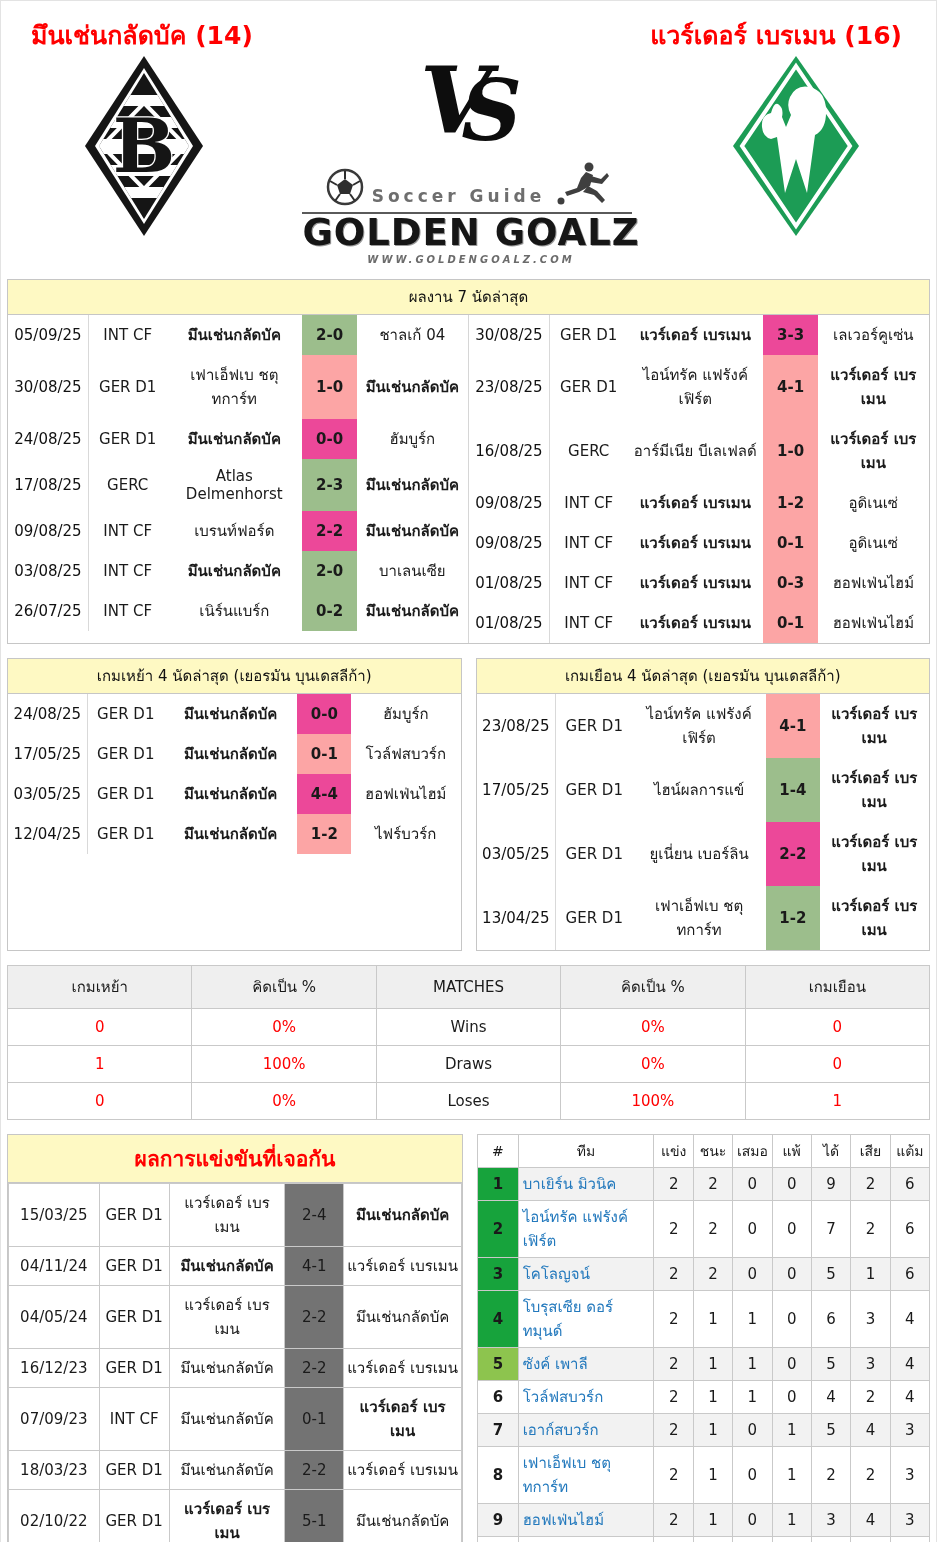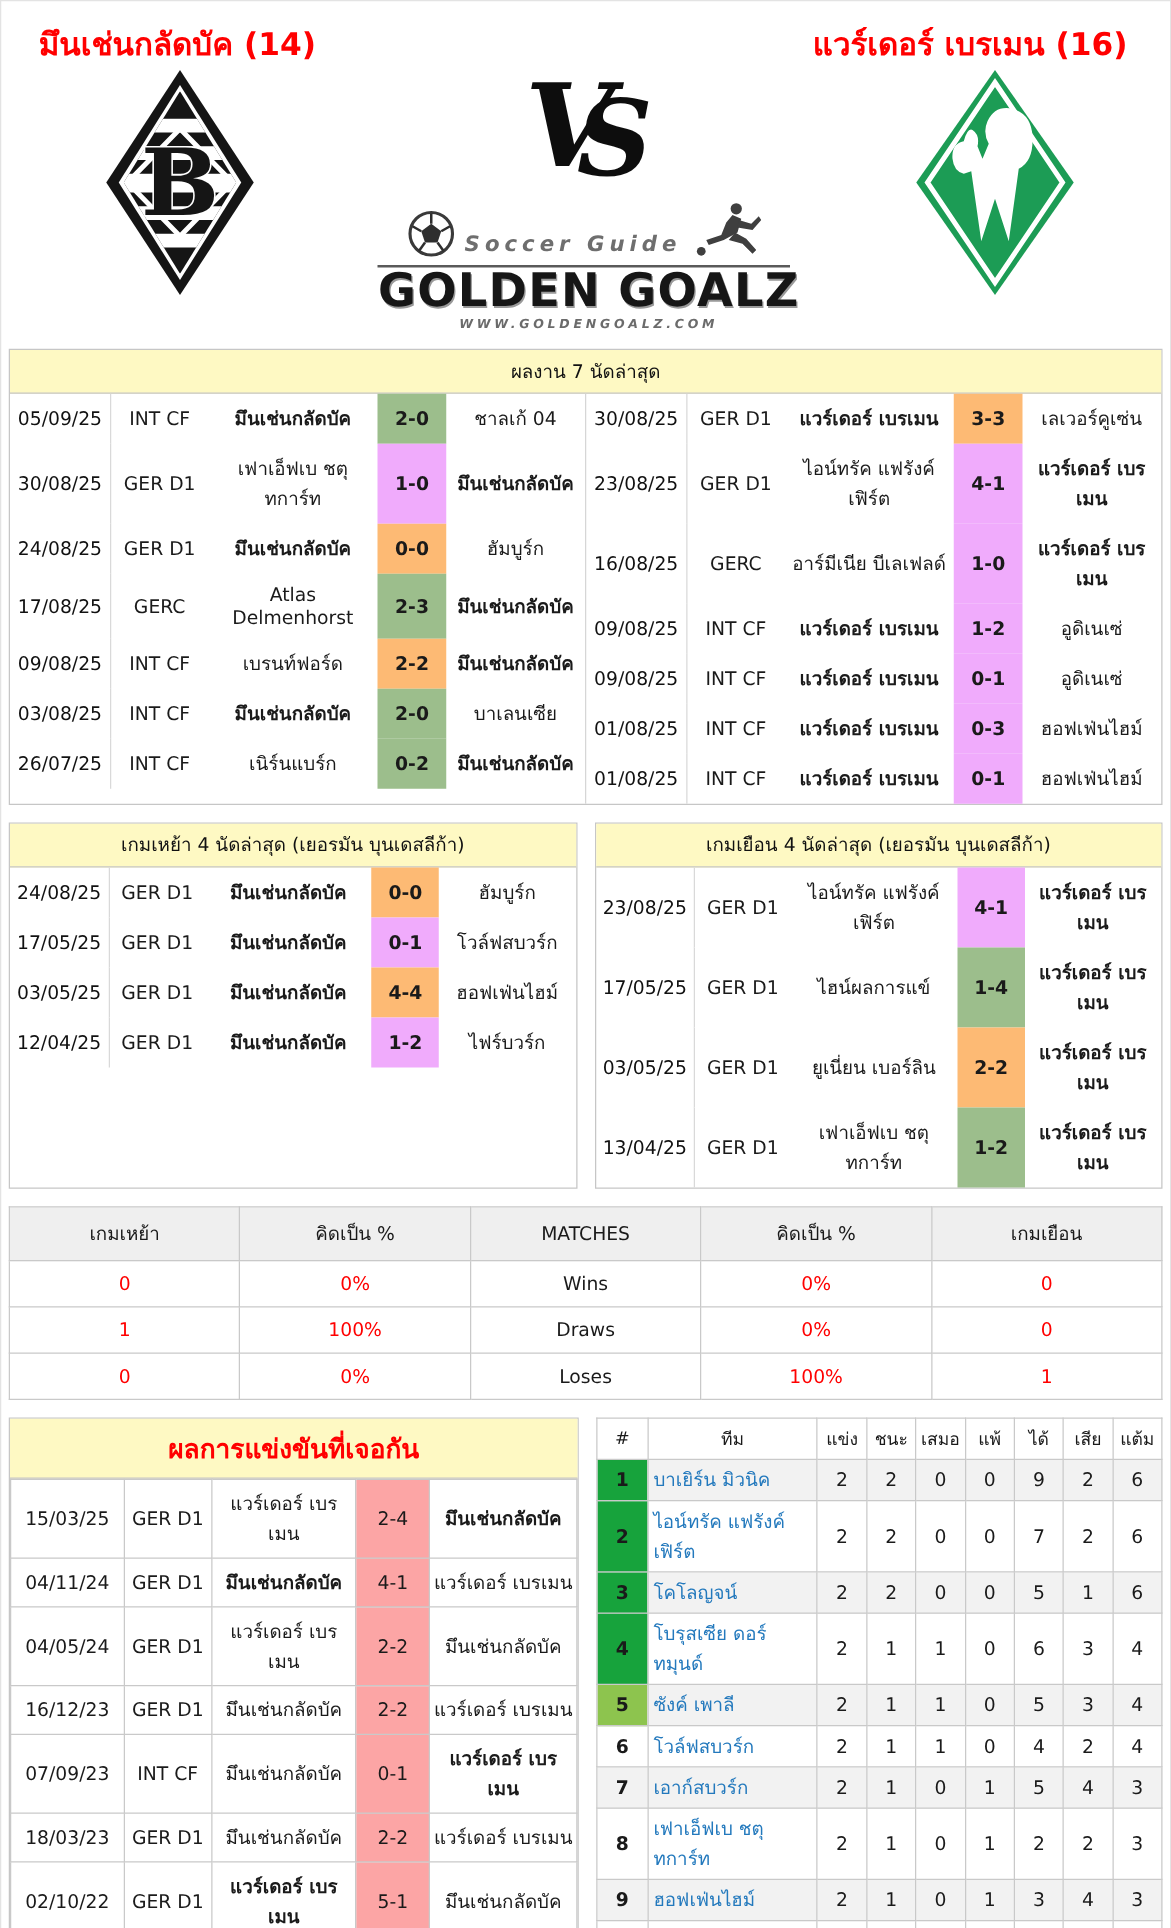--- a/index.html
+++ b/index.html
@@ -14,21 +14,21 @@
   .logo-col-mid { width:370px; display:flex; flex-direction:column; align-items:center; }
   .logo-col-right { flex:1; display:flex; justify-content:center; }
 
   .vs-wrap { height:108px; display:flex; align-items:flex-start; justify-content:center; }
   .vs-v, .vs-s { font-family:"DejaVu Serif","Liberation Serif",serif; font-weight:bold; color:#0d0d0d; }
   .vs-v { font-size:92px; line-height:1; font-style:italic; }
   .vs-s { font-size:84px; line-height:1; margin-left:-30px; margin-top:14px; font-style:italic; }
 
   .ggz { margin-top:2px; text-align:center; }
   .ggz-top { display:flex; align-items:flex-end; justify-content:center; gap:8px; border-bottom:2px solid #5a5a5a; padding-bottom:2px; width:330px; }
-  .ggz-guide { font-size:17px; letter-spacing:4px; color:#6e6e6e; font-weight:bold; padding-bottom:4px;font-style:italic; }
+  .ggz-guide { font-size:17px; letter-spacing:4px; color:#6e6e6e; font-weight:bold; padding-bottom:4px; }
   .ggz-main { font-size:37px; font-weight:bold; letter-spacing:1px; color:#161616; line-height:1.05; text-shadow:1px 1px 0 #9a9a9a; }
   .ggz-url { font-size:10px; font-weight:bold; font-style:italic; letter-spacing:3px; color:#6b6b6b; margin-top:1px; }
 
   
   .box { border:1px solid #c6c6c6; margin:14px 6px 0 6px; background:#fff; }
   .box-header { background:#fef9c3; border-bottom:1px solid #c6c6c6; text-align:center; font-size:15px; padding:5px 0; color:#111; }
   .box-header.red { color:#ff0000; font-weight:bold; font-size:21px; padding:7px 0; }
   .split { display:flex; }
   .split > .half { flex:1; }
   .split > .half:first-child { border-right:1px solid #d6d6d6; }
@@ -38,23 +38,23 @@
   
   table { border-collapse:collapse; width:100%; font-size:15px; }
   .match-table td { text-align:center; padding:8px 3px; vertical-align:middle; }
   .match-table .c-date { width:17.5%; border-right:1px solid #d9d9d9; color:#111; }
   .match-table .c-comp { width:17%; }
   .match-table .c-home { width:29.5%; }
   .match-table .c-score { width:12%; font-weight:bold; }
   .match-table .c-away { width:24%; }
   .b { font-weight:bold; }
   .res-g { background:#9cbe8c; }
-  .res-o { background:#fdba74; }
-  .res-r { background:#f0abfc; }
-  .res-y { background:#fca5a5; }
+  .res-o { background:#ec4899; }
+  .res-r { background:#fca5a5; }
+  .res-y { background:#737373; }
 
   
   .grid-table td { border:1px solid #c9c9c9; text-align:center; padding:7px 3px; }
   .grid-table .c-date { width:20%; }
   .grid-table .c-comp { width:15.5%; }
   .grid-table .c-home { width:25.5%; }
   .grid-table .c-score { width:13%; }
   .grid-table .c-away { width:26%; }
 
   

